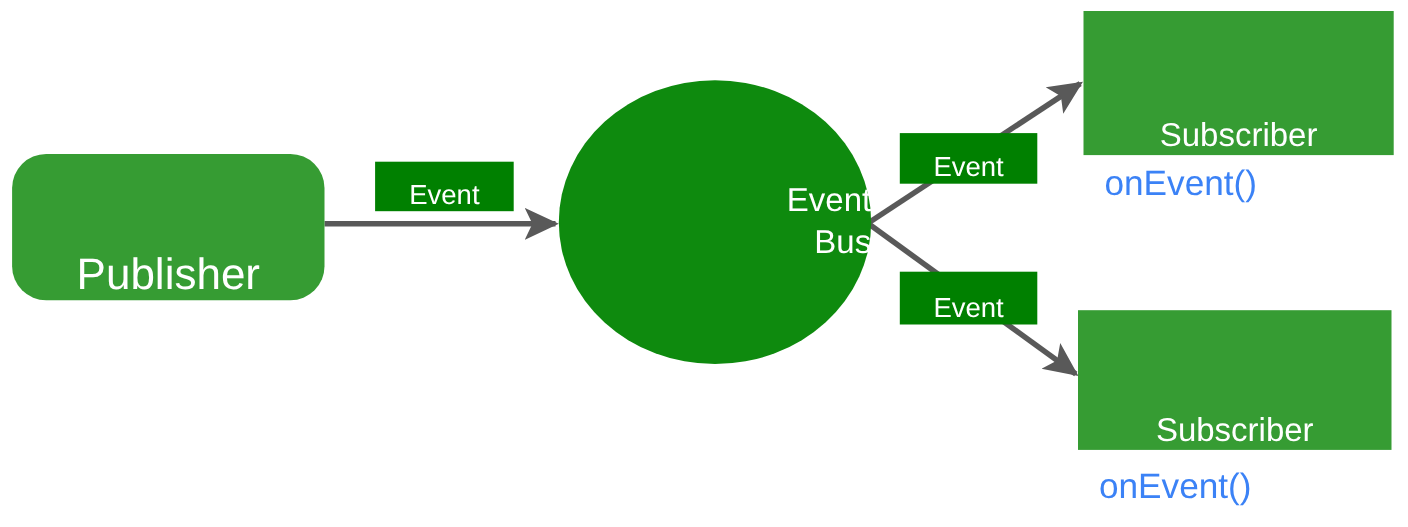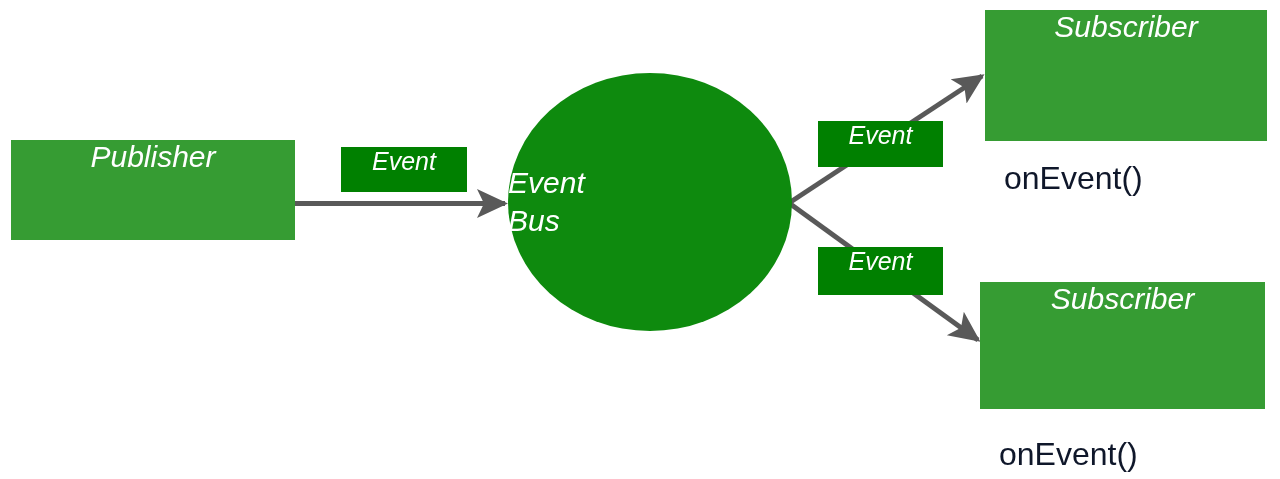--- a/index.html
+++ b/index.html
@@ -23,50 +23,49 @@
     left: 0;
     top: 0;
     width: 1280px;
     height: 479px;
     pointer-events: none;
   }
   .node {
     position: absolute;
     box-sizing: border-box;
     display: flex;
-    align-items: flex-start;
+    align-items: flex-end;
     justify-content: center;
     color: #ffffff;
     font-weight: 400;
-    font-style: italic;
   }
   .node-rect {
     background: #369C33;
   }
   .node-pill {
     background: #008000;
   }
   .node-circle {
     background: #0E8A0E;
     border-radius: 50%;
     flex-direction: column;
     line-height: 1.28;
   }
   .caption {
     position: absolute;
-    color: #0f172a;
+    color: #3b82f6;
     white-space: nowrap;
-    margin-top: 12px;
   }
   #publisher-node {
     left: 11px;
     top: 140px;
     width: 284px;
-    height: 100px;
-    font-size: 30px;
+    height: 133px;
+    font-size: 40px;
+    border-radius: 31px;
   }
   #event-bus-node {
     left: 508px;
     top: 73px;
     width: 284px;
     height: 258px;
     font-size: 30px;
   }
   #subscriber-top-node {
     left: 985px;

